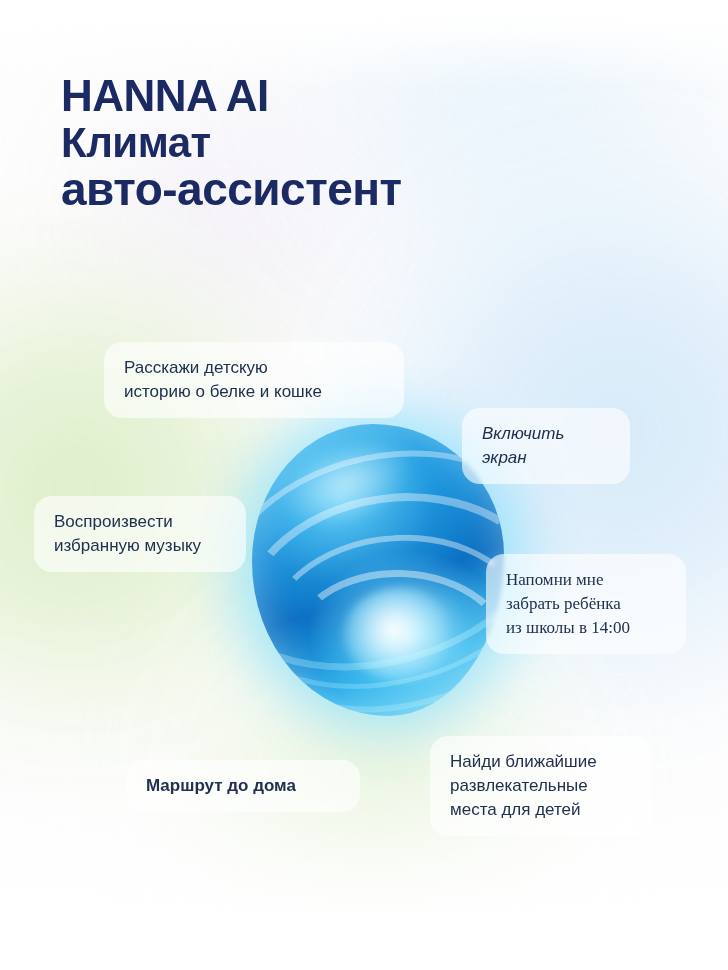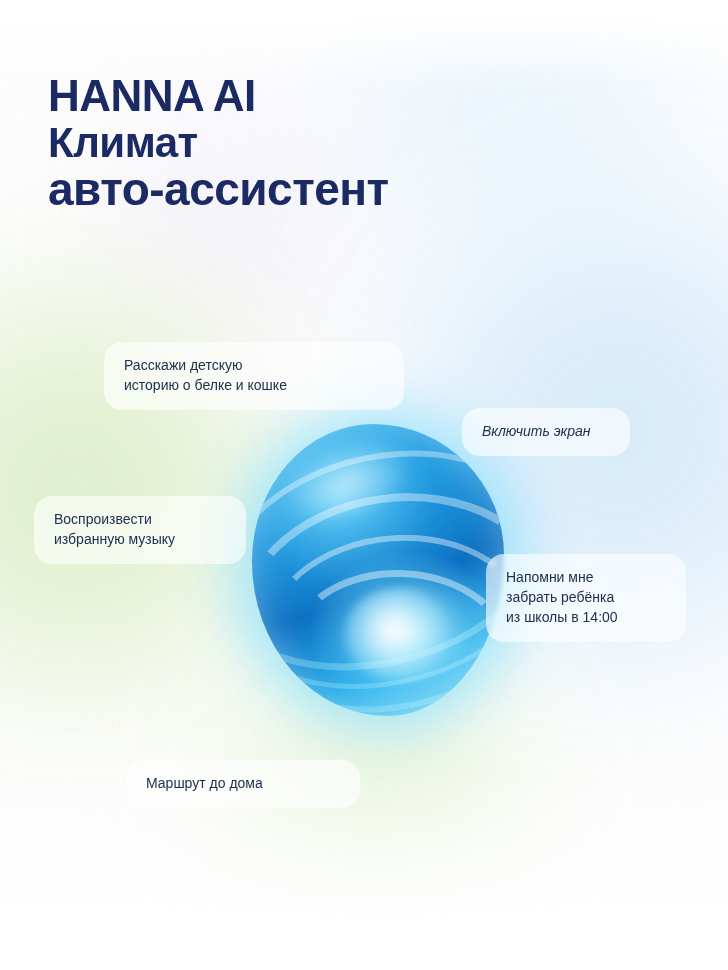--- a/index.html
+++ b/index.html
@@ -94,20 +94,21 @@
     position: absolute;
     left: 48px;
     top: 72px;
     width: 560px;
   }
   .heading .line {
     color: #1b2a63;
     font-weight: bold;
     letter-spacing: -0.5px;
     line-height: 1.08;
+    margin-left: 13px;
   }
   .heading .brand {
     font-size: 44px;
   }
   .heading .sub1 {
     font-size: 42px;
   }
   .heading .sub2 {
     font-size: 46px;
   }
@@ -173,34 +174,34 @@
     transform: rotate(-20deg);
     filter: blur(6px);
   }
 
   
   .bubble {
     position: absolute;
     background: rgba(255,255,255,0.62);
     border-radius: 18px;
     color: #20304f;
-    font-size: 14px;
+    font-size: 17px;
     line-height: 1.42;
     padding: 14px 20px;
     box-sizing: border-box;
     backdrop-filter: blur(2px);
     white-space: pre-line;
   }
 
   .b-story    { left: 104px; top: 342px;  width: 300px; }
   .b-screen   { left: 462px; top: 408px;  width: 168px; font-style: italic; }
   .b-music    { left: 34px;  top: 496px;  width: 212px; }
-  .b-remind   { left: 486px; top: 554px;  width: 200px; }
+  .b-remind   { left: 486px; top: 554px;  width: 200px; font-family: Liberation Serif, serif; }
   .b-climate  { left: 62px;  top: 642px;  width: 222px; }
-  .b-route    { left: 126px; top: 760px;  width: 234px; }
+  .b-route    { left: 126px; top: 760px;  width: 234px; font-weight: bold; }
   .b-places   { left: 430px; top: 736px;  width: 222px; }
 </style>
 </head>
 <body>
 
 <div id="poster">
 
   <div class="bg-base"></div>
   <div class="bg-blob bg-lilac"></div>
   <div class="bg-blob bg-blue-top"></div>
@@ -230,14 +231,17 @@
 
   <div class="bubble b-story">Расскажи детскую
 историю о белке и кошке</div>
   <div class="bubble b-screen">Включить экран</div>
   <div class="bubble b-music">Воспроизвести
 избранную музыку</div>
   <div class="bubble b-remind">Напомни мне
 забрать ребёнка
 из школы в 14:00</div>
   <div class="bubble b-route">Маршрут до дома</div>
+  <div class="bubble b-places">Найди ближайшие
+развлекательные
+места для детей</div>
 
 </div>
 
 </body></html>

